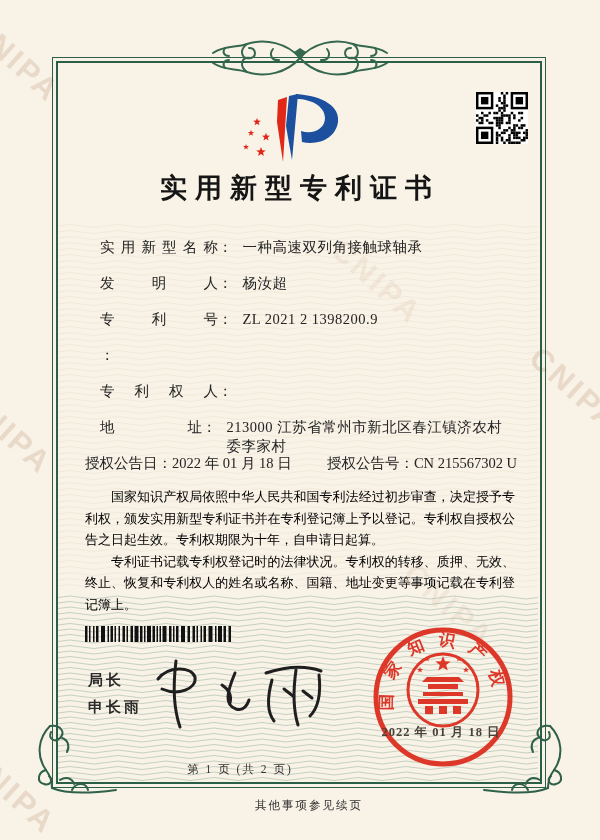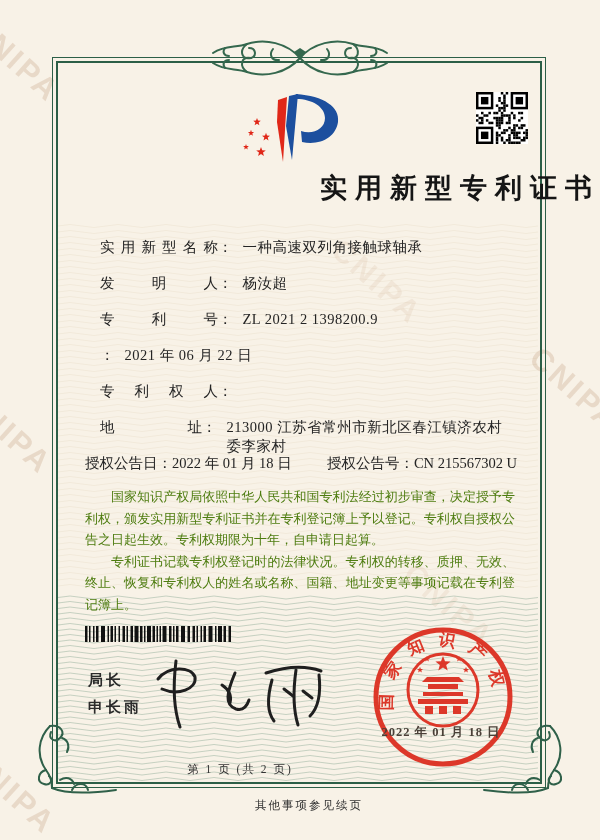--- a/index.html
+++ b/index.html
@@ -8,31 +8,31 @@
   .wm{position:absolute;font-family:"Liberation Sans","DejaVu Sans",sans-serif;
       font-weight:bold;font-size:31px;letter-spacing:3px;color:rgba(197,160,128,0.30);
       transform:rotate(42deg);transform-origin:left top;white-space:nowrap;pointer-events:none;}
   .wm.faint{color:rgba(197,160,128,0.14);}
   .frame-outer{position:absolute;left:52px;top:57px;width:492px;height:729px;
       border:1px solid #2c5f47;}
   .frame-inner{position:absolute;left:56px;top:61px;width:482px;height:719px;
       border:2px solid #2c5f47;}
   .abs{position:absolute;}
   .cert-no{left:74px;top:88px;font-size:13px;letter-spacing:2px;color:#2b2b2b;}
-  .title{left:0;top:170px;width:600px;text-align:right;font-size:27px;font-weight:bold;
+  .title{left:0;top:170px;width:600px;text-align:center;font-size:27px;font-weight:bold;
       letter-spacing:8px;color:#151515;}
   .fields{left:85px;top:238px;width:432px;}
   .field-row{display:flex;align-items:baseline;height:22px;margin-bottom:14px;
       font-size:14.5px;color:#242424;margin-left:15px;}
   .field-label{display:inline-block;width:118px;text-align:justify;text-align-last:justify;}
   .field-colon{display:inline-block;}
   .field-value{display:inline-block;padding-left:10px;letter-spacing:0.5px;}
   .grant-row{display:flex;justify-content:space-between;font-size:14.5px;color:#242424;height:22px;}
   .paras{left:85px;top:486px;width:430px;font-size:13px;line-height:21.5px;
-      text-align:justify;color:#4d7c0f;}
+      text-align:justify;color:#000000;}
   .paras p{margin:0;text-indent:2em;}
   .signer{left:88px;top:668px;font-family:Liberation Mono, monospace;
       font-size:15px;font-weight:600;letter-spacing:3px;line-height:27px;color:#2b2b2b;}
   .page-info{left:0;top:762px;width:480px;text-align:center;font-size:11.5px;
       letter-spacing:2px;color:#333;}
   .footer-note{left:0;top:798px;width:600px;text-align:center;font-size:11.5px;
       letter-spacing:2px;color:#333;padding-left:9px;}
   .corner-right{transform:scale(-1,1);}
   svg{display:block;}
   .seal-ring-text{font-size:16.5px;font-weight:bold;letter-spacing:13px;
@@ -343,21 +343,20 @@
         <span class="field-colon">：</span>
       <span class="field-value">杨汝超</span>
     </div>
     <div class="field-row">
       <span class="field-label">专利号</span>
         <span class="field-colon">：</span>
       <span class="field-value">ZL 2021 2 1398200.9</span>
     </div>
     <div class="field-row">
         <span class="field-colon">：</span>
-      <span class="field-value">2021 年 06 月 22 日</span>
     </div>
     <div class="field-row">
       <span class="field-label">专利权人</span>
         <span class="field-colon">：</span>
     </div>
     <div class="field-row">
       <span class="field-label">地址</span>
         <span class="field-colon">：</span>
       <span class="field-value">213000 江苏省常州市新北区春江镇济农村委李家村</span>
     </div>

